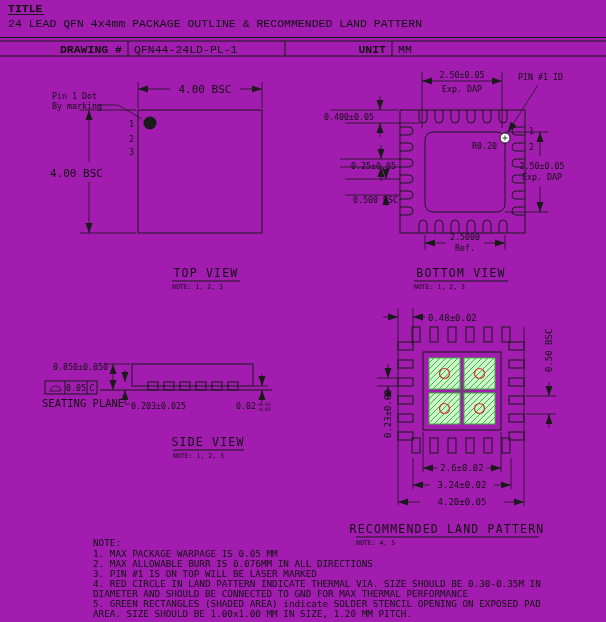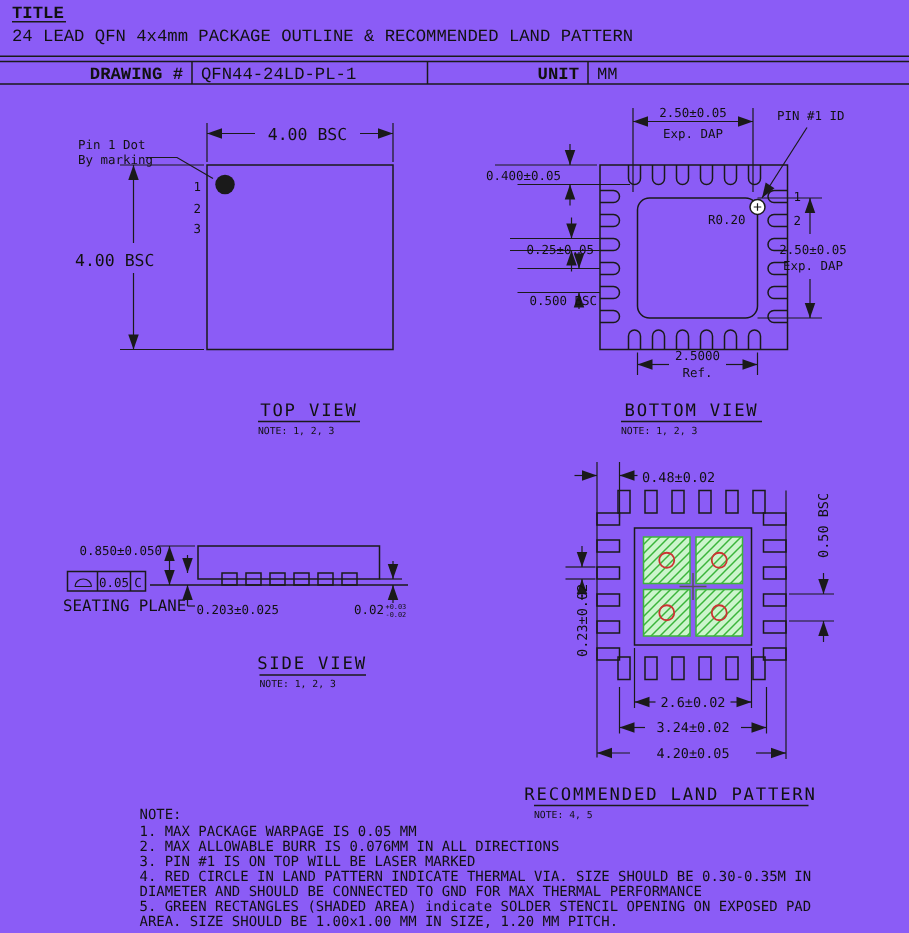--- a/index.html
+++ b/index.html
@@ -1,16 +1,16 @@
 <!DOCTYPE html>
 <html><head>
 <meta charset="utf-8">
 <style>
   html,body{margin:0;padding:0;background:#ffffff;}
-  #canvas{position:relative;width:606px;height:622px;background:#8b5cf6;overflow:hidden;}
+  #canvas{position:relative;width:606px;height:622px;background:#a21caf;overflow:hidden;}
   svg{position:absolute;left:0;top:0;}
   text{fill:#111;}
   .hm{font-family:"Liberation Mono","DejaVu Sans Mono",monospace;font-size:11.5px;}
   .b{font-weight:bold;}
   .t8{font-family:"DejaVu Sans Mono",monospace;font-size:8.3px;}
   .t9{font-family:"DejaVu Sans Mono",monospace;font-size:9px;}
   .t10{font-family:"DejaVu Sans Mono",monospace;font-size:10.5px;}
   .t11{font-family:"DejaVu Sans Mono",monospace;font-size:11px;}
   .t6{font-family:"DejaVu Sans Mono",monospace;font-size:6.5px;}
   .t4{font-family:"DejaVu Sans Mono",monospace;font-size:4.6px;}

